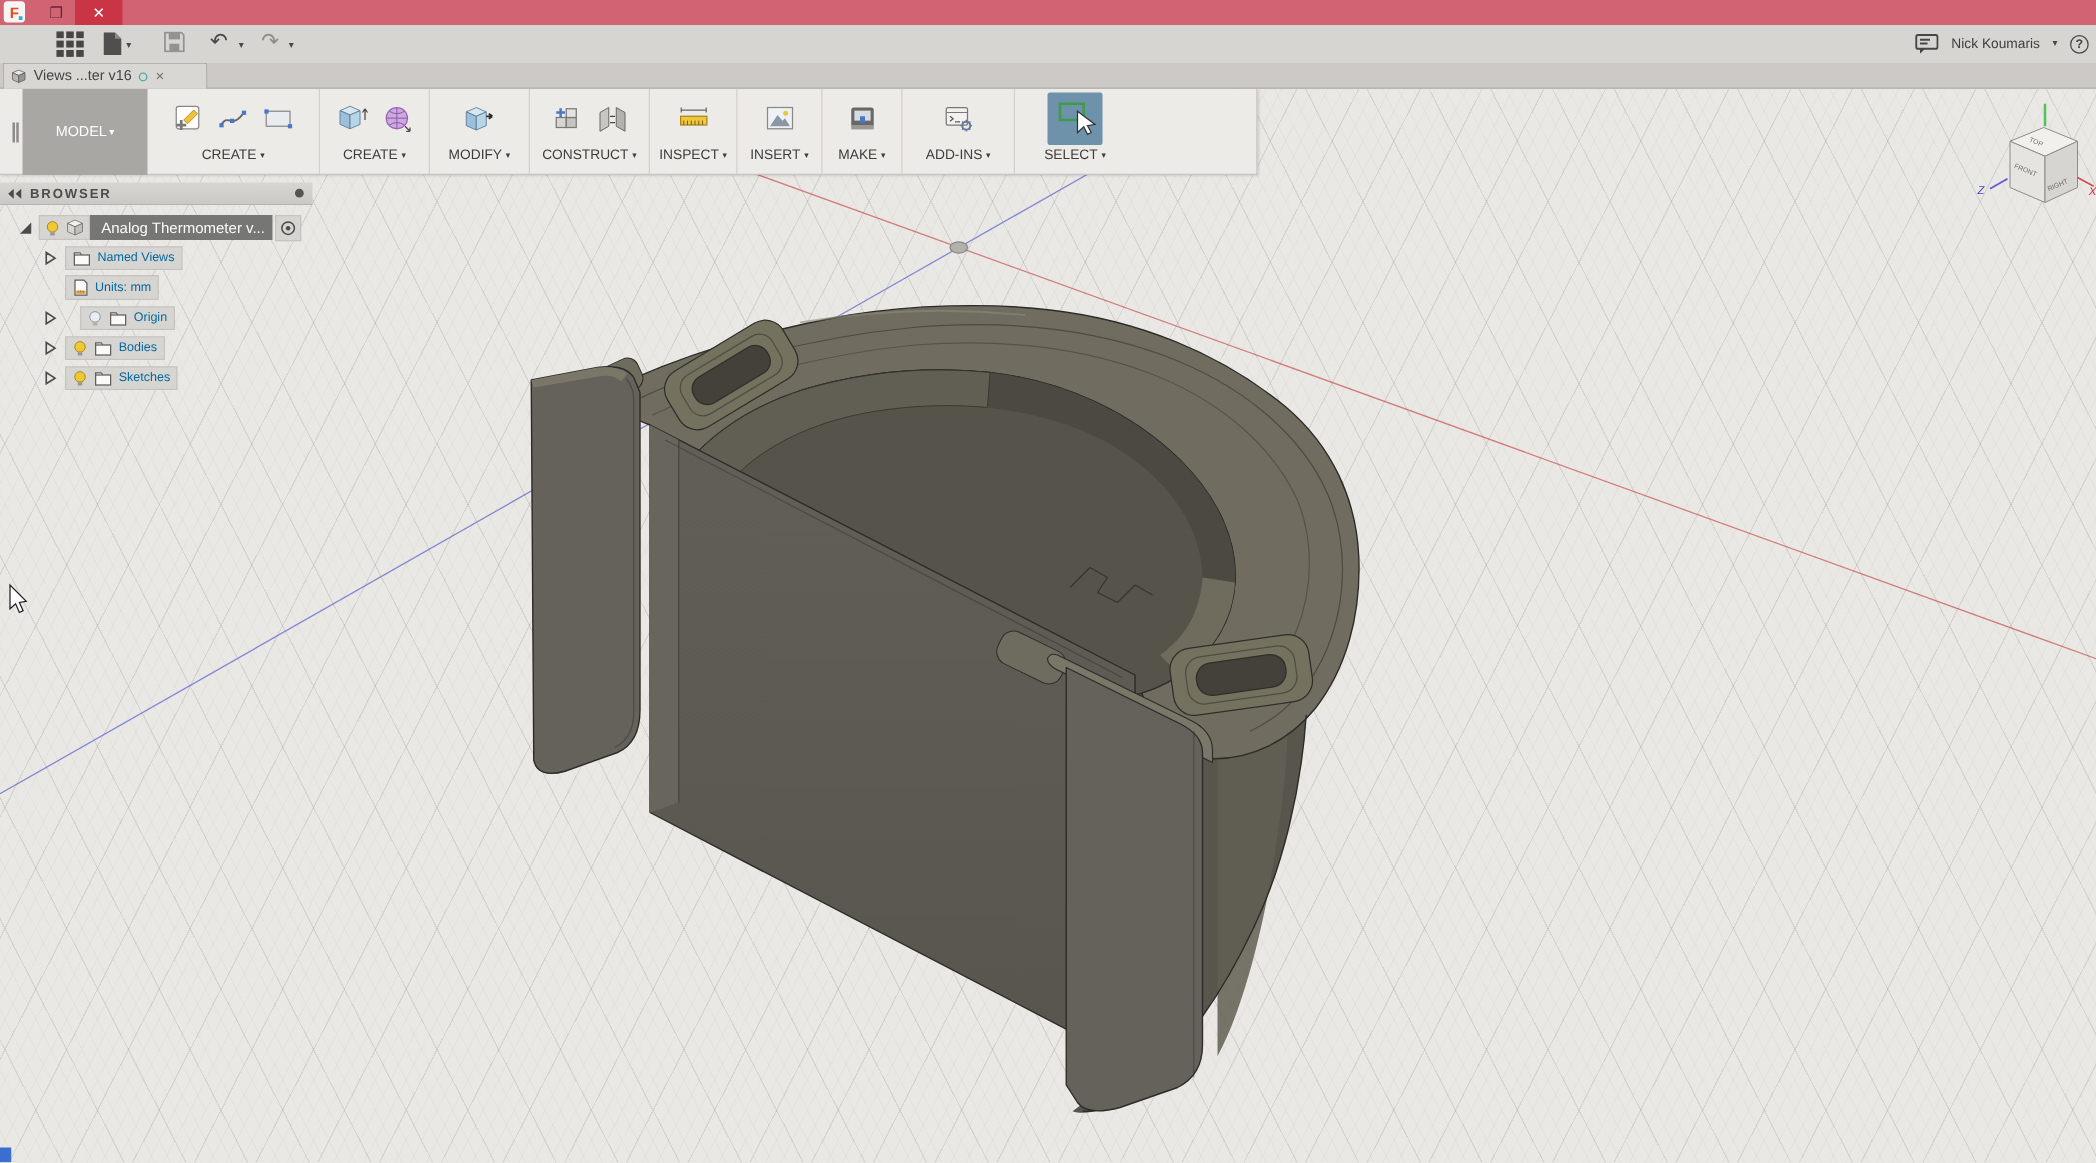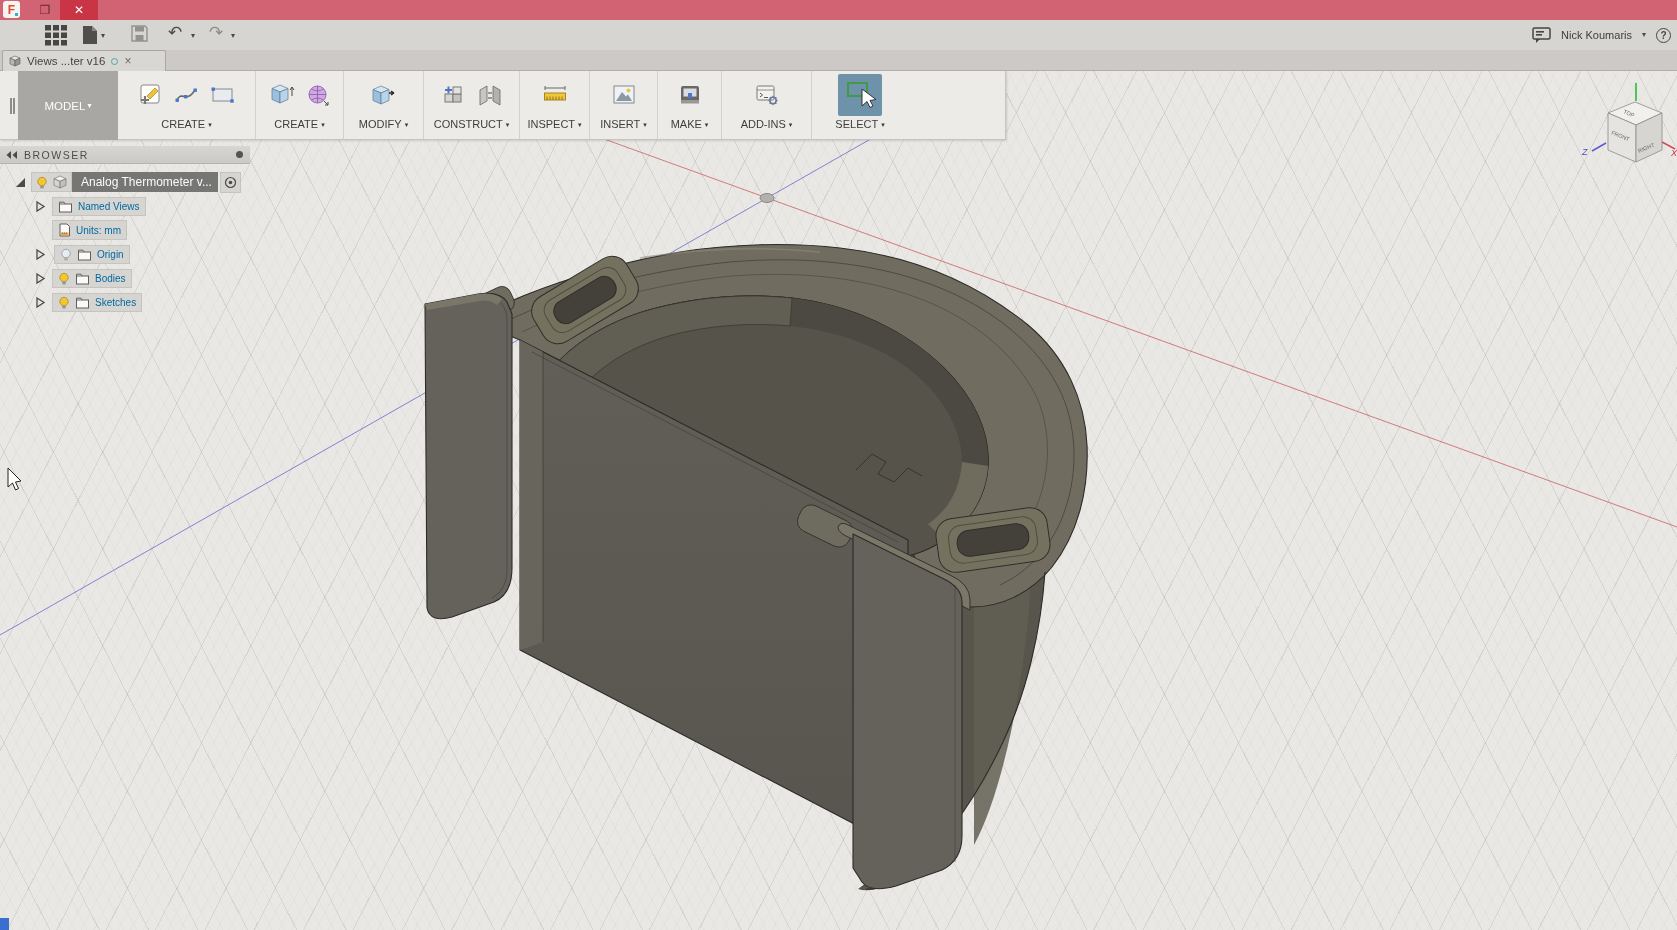--- a/index.html
+++ b/index.html
@@ -61,21 +61,21 @@
       repeating-linear-gradient(63deg,  rgba(100,98,92,.11) 0 1px, transparent 1px 44px),
       repeating-linear-gradient(117deg, rgba(100,98,92,.11) 0 1px, transparent 1px 44px),
       repeating-linear-gradient(63deg,  rgba(100,98,92,.04) 0 1px, transparent 1px 11px),
       repeating-linear-gradient(117deg, rgba(100,98,92,.04) 0 1px, transparent 1px 11px);
     z-index:1; }
   svg.scene { position:absolute; top:71px; left:0; z-index:5; }
 
   
   .browser { position:absolute; top:146px; left:0; width:250px; z-index:30; }
   .b-header { height:18px; background:linear-gradient(#d8d6d3,#cbc9c6);
-    border-bottom:1px solid #b5b3b0; display:flex; align-items:center; padding:0 6px; }
+    border-bottom:1px solid #b5b3b0; display:flex; align-items:center; padding:0 6px;font-weight:bold; }
   .b-title { flex:1; font-size:10.5px; letter-spacing:1.5px; color:#4e4d4b; margin-left:6px; }
   .b-row { display:flex; align-items:center; height:24px; }
   .chip { display:flex; align-items:center; gap:5px; background:rgba(213,211,208,.93);
     border:1px solid rgba(178,176,173,.45); padding:2px 5px; }
   .pill-label { font-size:10px; color:#0369a1; white-space:nowrap; }
   .darkpill { background:#767674; color:#fbfbfa; font-size:12px; padding:3px 9px;
     width:146px; white-space:nowrap; overflow:hidden; }
   .ml-root { margin-left:14px; } .ml-child { margin-left:34px; }
   .spacer12 { width:13px; height:1px; }
 </style>
@@ -385,21 +385,21 @@
         <path d="M4.5,9.5 v1.3 M6.5,9.5 v1.3 M8.5,9.5 v1.3" stroke="#8a5f1a" stroke-width=".7"></path>
       </svg>
       <span class="pill-label">Units: mm</span>
     </span>
   </div>
 
   <div class="b-row">
     <svg class="ml-child" width="13" height="13">
       <polygon points="3,2 10,6.5 3,11" fill="none" stroke="#4c4b49" stroke-width="1.3"></polygon>
     </svg>
-    <span class="chip" style="margin-left:7px">
+    <span class="chip" style="margin-left:17px">
       <svg width="12" height="13">
         <circle cx="6" cy="5.5" r="4.2" fill="#e9ecf2" stroke="#8a94a8" stroke-width=".8"></circle>
         <rect x="4.2" y="9.8" width="3.6" height="2.6" fill="#b0aeac"></rect>
       </svg>
       <svg width="15" height="13">
         <path d="M1.5,4 v-1.8 h4.5 l1.2,1.8" fill="#fbfaf8" stroke="#5f5e5c"></path>
         <rect x="1.5" y="4" width="12" height="8" fill="#fbfaf8" stroke="#5f5e5c"></rect>
       </svg>
       <span class="pill-label">Origin</span>
     </span>

